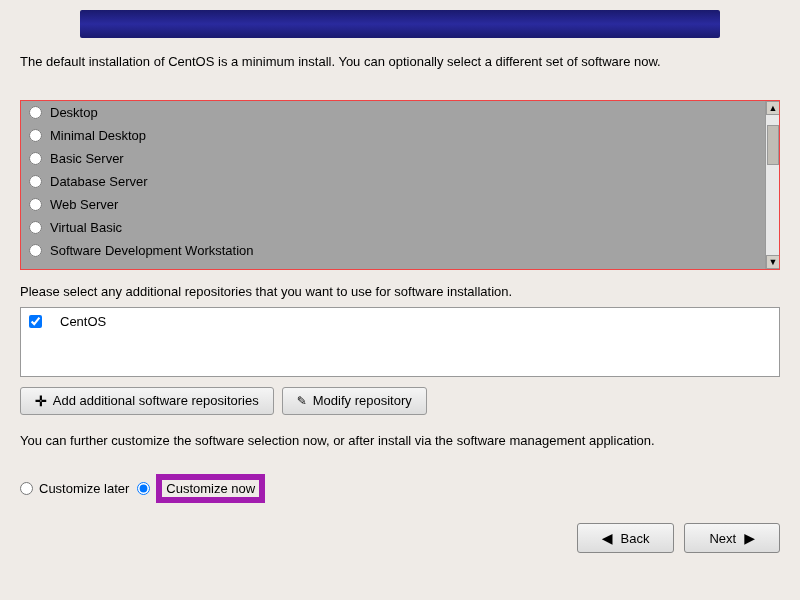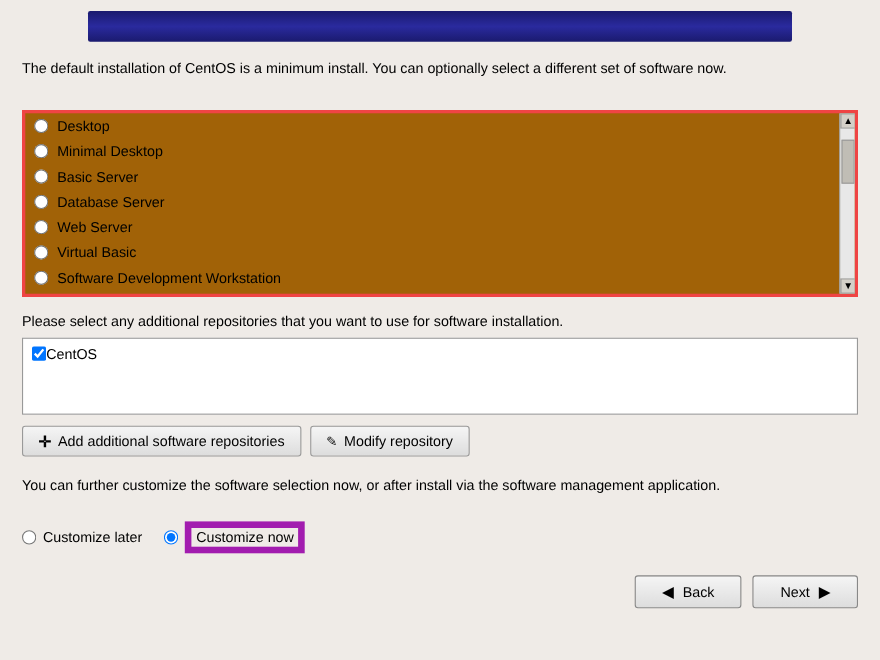--- a/index.html
+++ b/index.html
@@ -24,22 +24,22 @@
     .main-content {
       padding: 0 20px;
     }
 
     .description {
       margin-bottom: 28px;
       line-height: 1.5;
     }
 
     .software-list-container {
-      border: 3px solid #ef4444;
-      background: #a16207;
+      border: 1px solid #ef4444;
+      background: #a3a3a3;
       height: 170px;
       overflow: hidden;
       position: relative;
       margin-bottom: 14px;
     }
 
     .software-list {
       list-style: none;
       width: calc(100% - 14px);
     }
@@ -109,21 +109,21 @@
     .repo-list-container {
       border: 1px solid #999;
       background: #fff;
       height: 70px;
       margin-bottom: 10px;
       padding: 6px 8px;
     }
 
     .repo-item {
       display: flex;
-      gap: 0;
+      gap: 18px;
     }
 
     .repo-item input[type="checkbox"] {
       margin: 0;
     }
 
     .buttons-row {
       display: flex;
       gap: 8px;
       margin-bottom: 16px;
@@ -145,21 +145,21 @@
       margin-bottom: 20px;
     }
 
     .customize-section p {
       margin-bottom: 24px;
       line-height: 1.5;
     }
 
     .radio-row {
       display: flex;
-      gap: 20px;
+      gap: 8px;
     }
 
     .radio-row label {
       display: flex;
       align-items: center;
       gap: 6px;
       cursor: pointer;
     }
 
     .radio-now-label {

